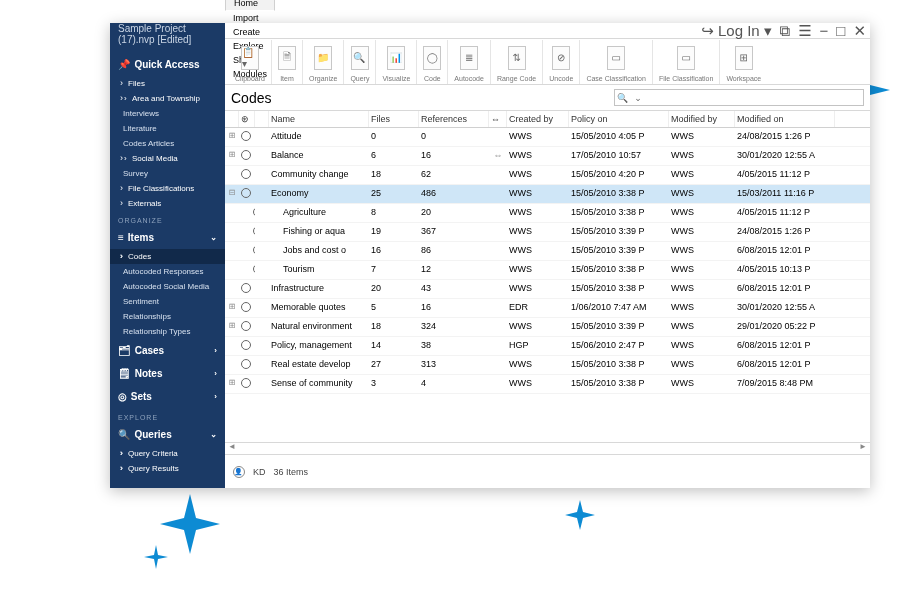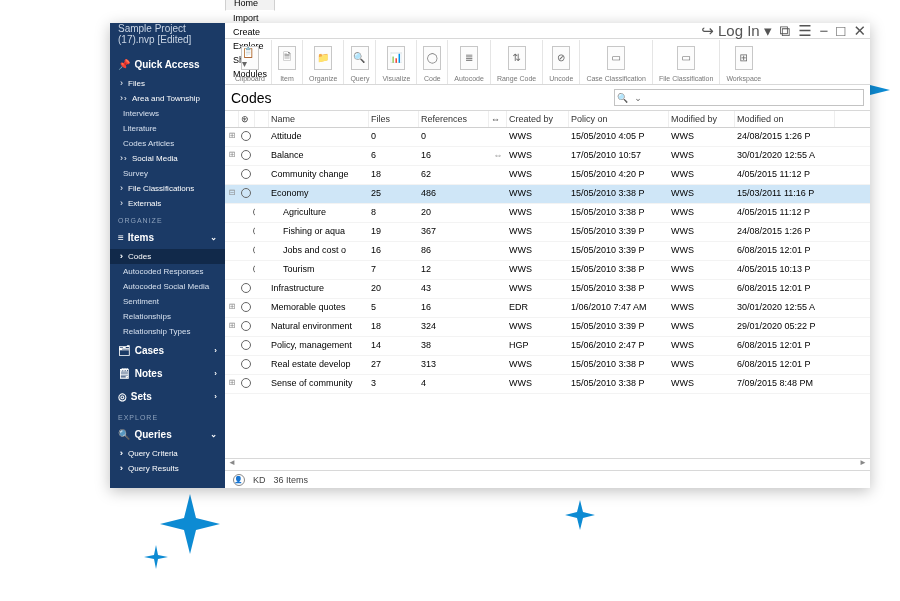--- a/index.html
+++ b/index.html
@@ -125,21 +125,21 @@
   .expcell{ color:#888; font-size:8px; cursor:pointer; text-align:center;}
   .link-icon{ font-size:9px; color:#888; text-align:center;}
   .indent{ display:inline-block; }
   .scroll-dummy {
     height:12px; border-top:1px solid #d8d8d8;
     position:relative;
   }
   .scroll-dummy::before{content:"◄"; position:absolute; left:3px; top:-1px; font-size:8px; color:#888;}
   .scroll-dummy::after{content:"►"; position:absolute; right:3px; top:-1px; font-size:8px; color:#888;}
   .statusbar {
-    height:18px; border-top:1px solid #d8d8d8;
+    height:34px; border-top:1px solid #d8d8d8;
     display:flex; align-items:center; gap:8px;
     font-size:9px; color:#444; padding:0 8px;
   }
   .statusbar .u-icon{
     width:12px; height:12px; border:1px solid #888; border-radius:50%;
     display:inline-flex; align-items:center; justify-content:center;
     font-size:7px;
   }
 </style>
 </head>

